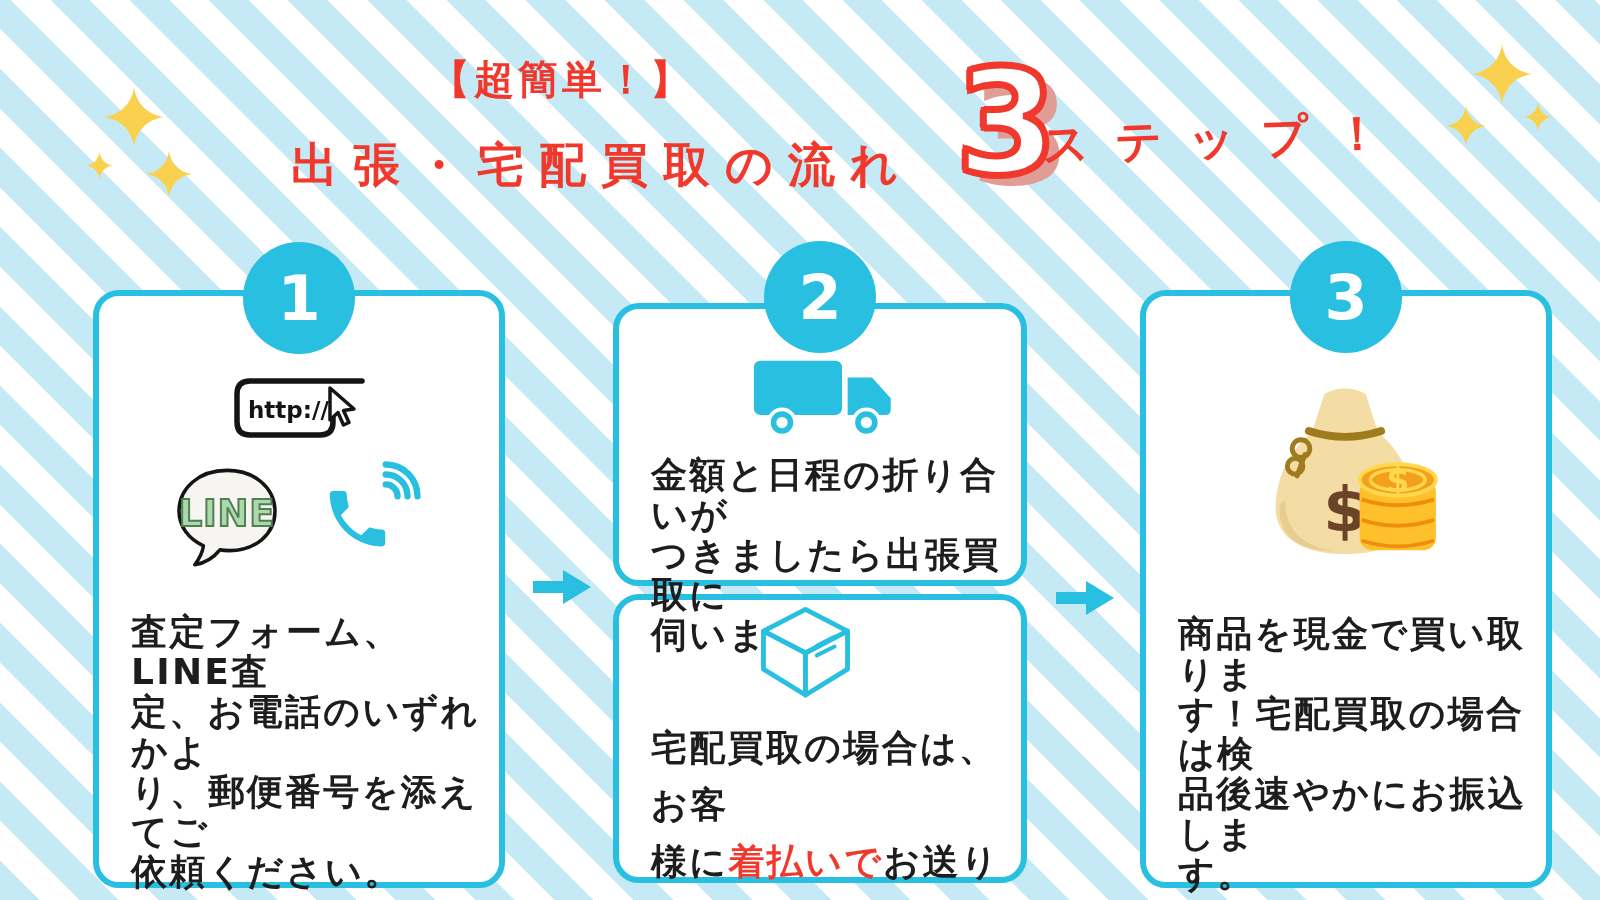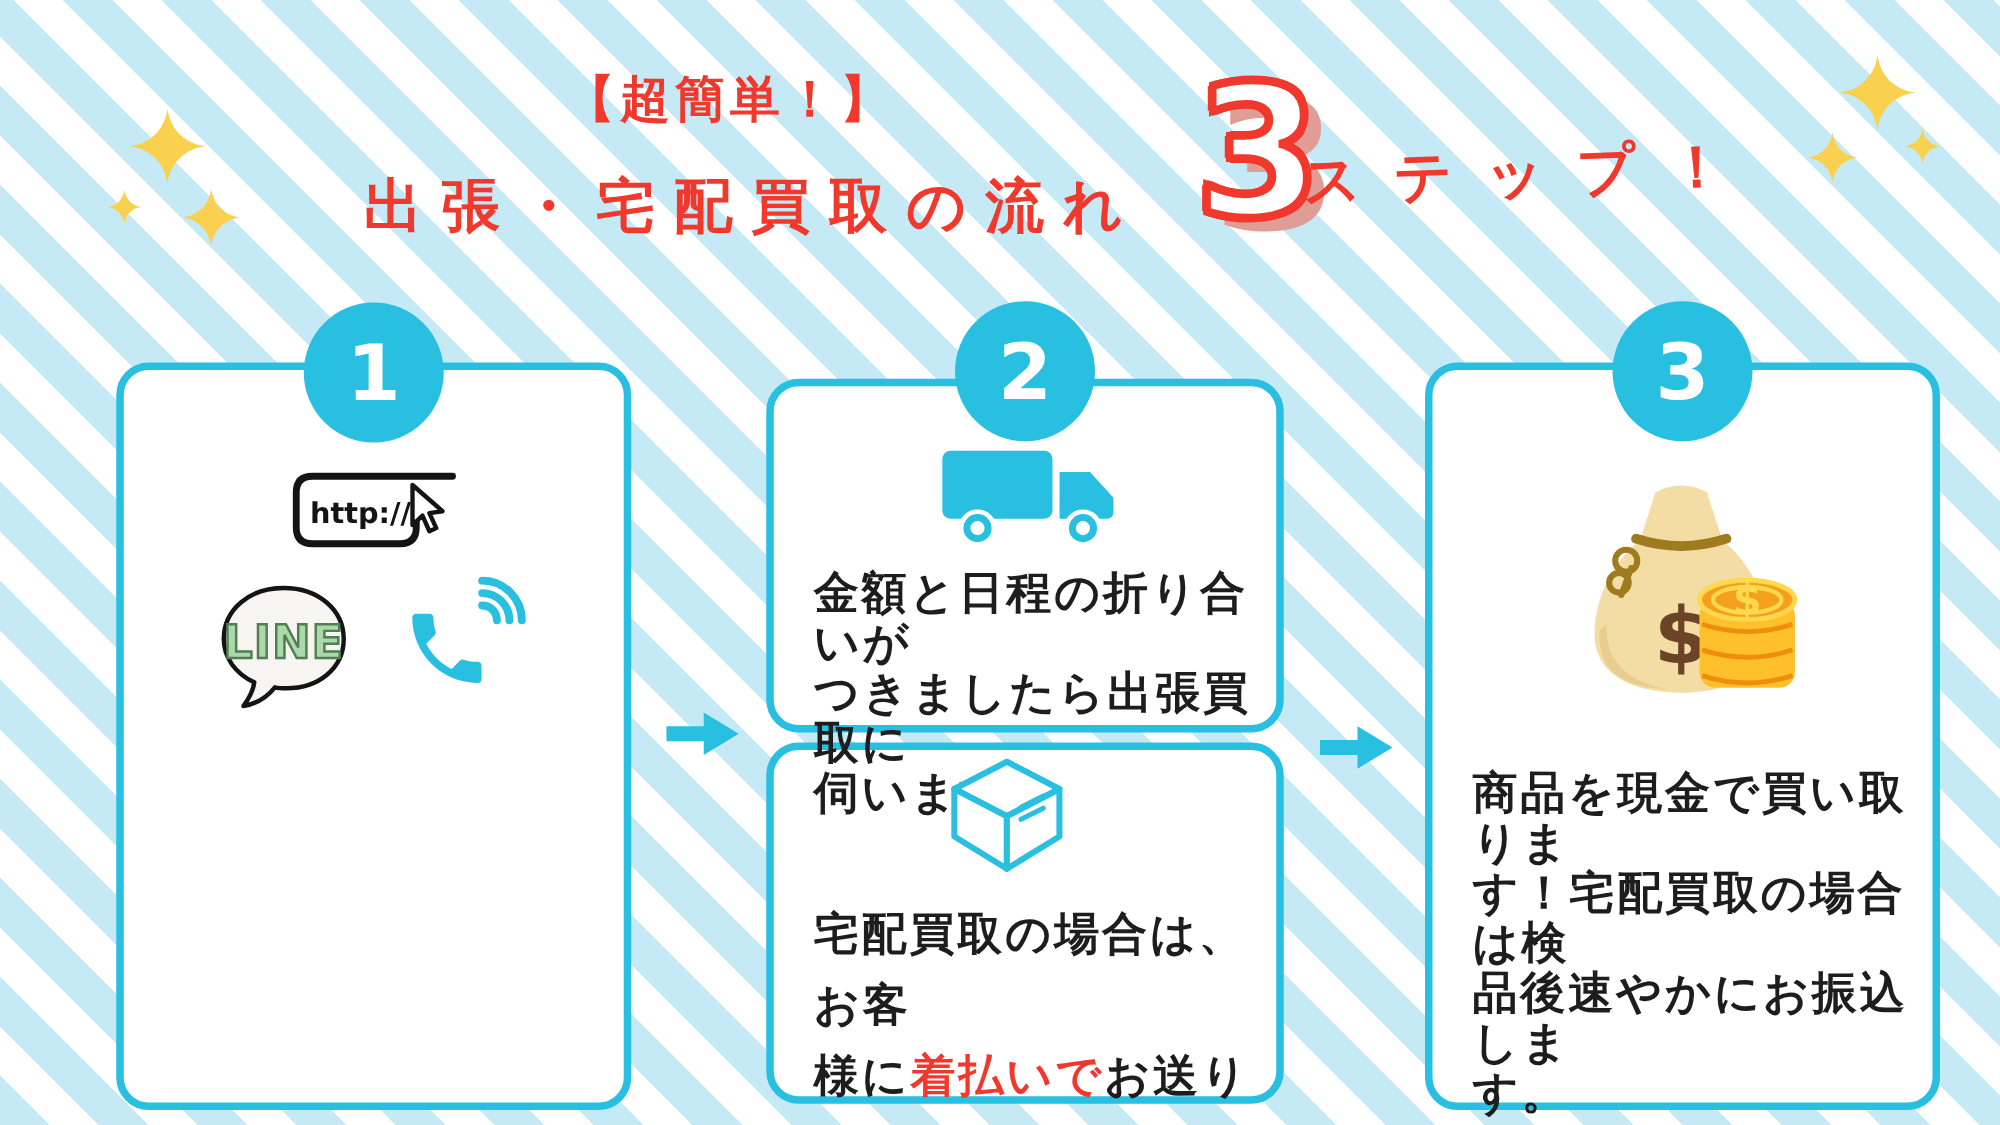--- a/index.html
+++ b/index.html
@@ -2,21 +2,21 @@
 <html><head>
 <meta charset="utf-8">
 <style>
   html,body{margin:0;padding:0;}
   body{width:1600px;height:900px;overflow:hidden;font-family:"DejaVu Sans",sans-serif;}
   .stage{position:absolute;left:0;top:0;width:1600px;height:900px;
     background:repeating-linear-gradient(45deg,#c5eaf5 0 28px,#ffffff 28px 56px);}
   .abs{position:absolute;}
   
   .t-red{color:#F0382D;font-weight:bold;white-space:nowrap;}
-  .title1{left:452px;top:52px;font-size:40px;letter-spacing:4px;}
+  .title1{left:430px;top:52px;font-size:40px;letter-spacing:4px;}
   .title2{left:291px;top:134px;font-size:47px;letter-spacing:15px;}
   .big3-wrap{left:956px;top:50px;width:160px;height:160px;font-weight:bold;font-size:145px;line-height:1;}
   .big3-shadow{position:absolute;left:14px;top:11px;color:#DF9D95;}
   .big3-main{position:absolute;left:0;top:0;color:#ffffff;-webkit-text-stroke:6px #F0382D;
     text-shadow:4px 0 #F0382D,-4px 0 #F0382D,0 4px #F0382D,0 -4px #F0382D,3px 3px #F0382D,-3px 3px #F0382D,3px -3px #F0382D,-3px -3px #F0382D;}
   .suffix{left:1042px;top:108px;font-size:46px;letter-spacing:26px;transform:rotate(-2deg);}
   
   .card{position:absolute;background:#fff;border:6px solid #29BFE0;border-radius:26px;box-sizing:border-box;}
   .card1{left:93px;top:290px;width:412px;height:598px;}
   .card2a{left:613px;top:303px;width:414px;height:283px;}
@@ -24,21 +24,21 @@
   .card3{left:1140px;top:290px;width:412px;height:598px;}
   .badge-circle{position:absolute;width:112px;height:112px;border-radius:50%;background:#29BFE0;color:#fff;
     display:flex;align-items:center;justify-content:center;font-size:62px;font-weight:bold;}
   .bc1{left:243px;top:242px;} .bc2{left:764px;top:241px;} .bc3{left:1290px;top:241px;}
   
   .desc{position:absolute;white-space:pre-line;color:#1d1d1d;font-size:36px;line-height:40px;
     letter-spacing:2.3px;font-weight:600;}
   .d1{left:131px;top:612px;width:360px;}
   .d2a{left:651px;top:455px;width:360px;}
   .d2b{left:651px;top:719px;width:360px;line-height:57px;}
-  .d3{left:1178px;top:614px;width:360px;font-family:Liberation Serif, serif;}
+  .d3{left:1178px;top:614px;width:360px;}
   .hl{color:#F0382D;margin-top:28px;}
   
   .i-url{left:228px;top:372px;} .i-line{left:168px;top:458px;} .i-phone{left:326px;top:458px;}
   .i-truck{left:752px;top:356px;} .i-box{left:757px;top:606px;} .i-money{left:1250px;top:386px;}
   .arrow1{left:533px;top:570px;} .arrow2{left:1056px;top:581px;}
   .s-l-big{left:104px;top:84px;} .s-l-small{left:86px;top:152px;} .s-l-med{left:146px;top:150px;}
   .s-r-big{left:1472px;top:40px;} .s-r-med{left:1446px;top:104px;} .s-r-small{left:1524px;top:102px;}
 </style>
 </head>
 <body>
@@ -105,20 +105,24 @@
     <g transform="translate(-6,22) scale(3.4)">
       <path d="M6.62 10.79c1.44 2.83 3.76 5.14 6.59 6.59l2.2-2.2c.27-.27.67-.36 1.02-.24 1.12.37 2.33.57 3.57.57.55 0 1 .45 1 1V20c0 .55-.45 1-1 1-9.39 0-17-7.61-17-17 0-.55.45-1 1-1h3.5c.55 0 1 .45 1 1 0 1.25.2 2.45.57 3.57.11.35.03.74-.24 1.02l-2.2 2.2z" fill="#29BFE0"></path>
     </g>
     <g transform="translate(66,38)" fill="none" stroke="#29BFE0" stroke-width="7" stroke-linecap="round">
       <path d="M13 0 A13 13 0 0 0 0 -13"></path>
       <path d="M24 0 A24 24 0 0 0 0 -24"></path>
       <path d="M35 0 A35 35 0 0 0 0 -35"></path>
     </g>
   </svg>
 
+  <div class="desc d1">査定フォーム、LINE査
+定、お電話のいずれかよ
+り、郵便番号を添えてご
+依頼ください。</div>
 
   <svg class="abs arrow1" width="58" height="34" viewBox="0 0 58 34">
     <polygon points="0,11 30,11 30,0 58,17 30,34 30,23 0,23" fill="#29BFE0"></polygon>
   </svg>
 
   <svg class="abs i-truck" width="150" height="88" viewBox="0 0 160 92">
     <rect x="2" y="4" width="94" height="58" rx="7" fill="#29BFE0"></rect>
     <path d="M102 22 H128 L148 44 V56 Q148 62 142 62 H102 Z" fill="#29BFE0"></path>
     <circle cx="32" cy="70" r="14" fill="#29BFE0" stroke="#ffffff" stroke-width="4"></circle>
     <circle cx="32" cy="70" r="6" fill="#ffffff"></circle>

